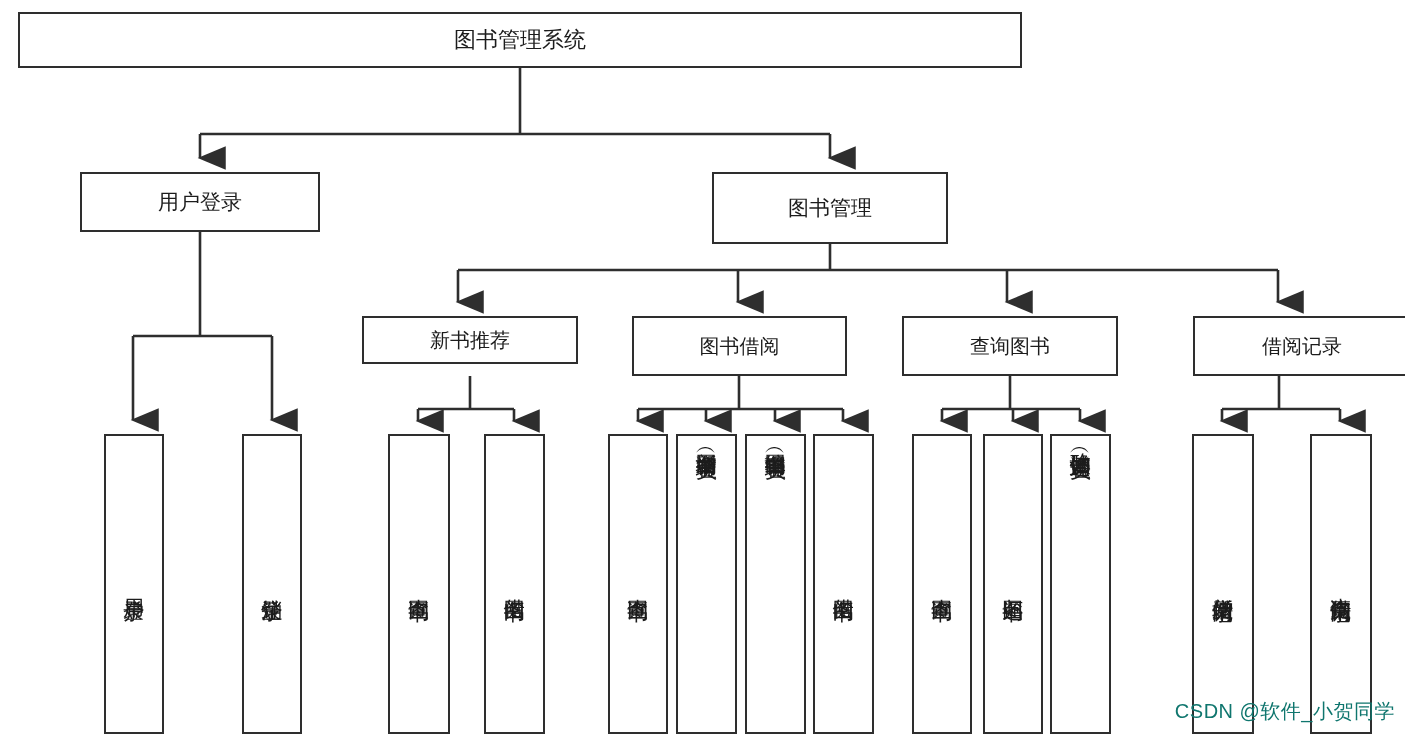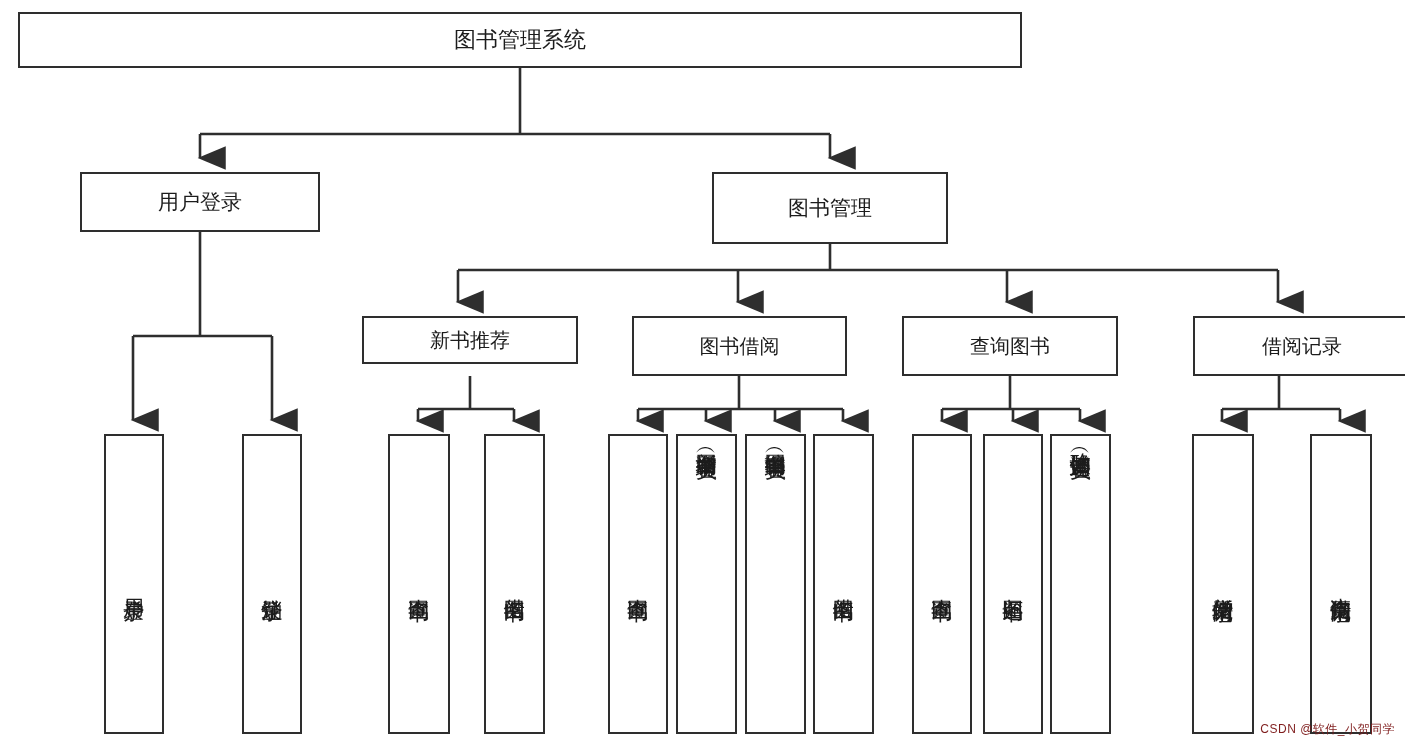--- a/index.html
+++ b/index.html
@@ -59,23 +59,23 @@
   }
   .node.leaf.v-center {
     align-items: center;
   }
   .node.leaf.v-top {
     align-items: flex-start;
   }
   .watermark {
     position: absolute;
     right: 10px;
-    bottom: 9px;
-    font-size: 12px;
-    color: #7f1d1d;
+    bottom: 22px;
+    font-size: 20px;
+    color: #0f766e;
     letter-spacing: 0.5px;
     white-space: nowrap;
     user-select: none;
   }
 </style>
 </head>
 <body>
 
 <div id="canvas">
 

